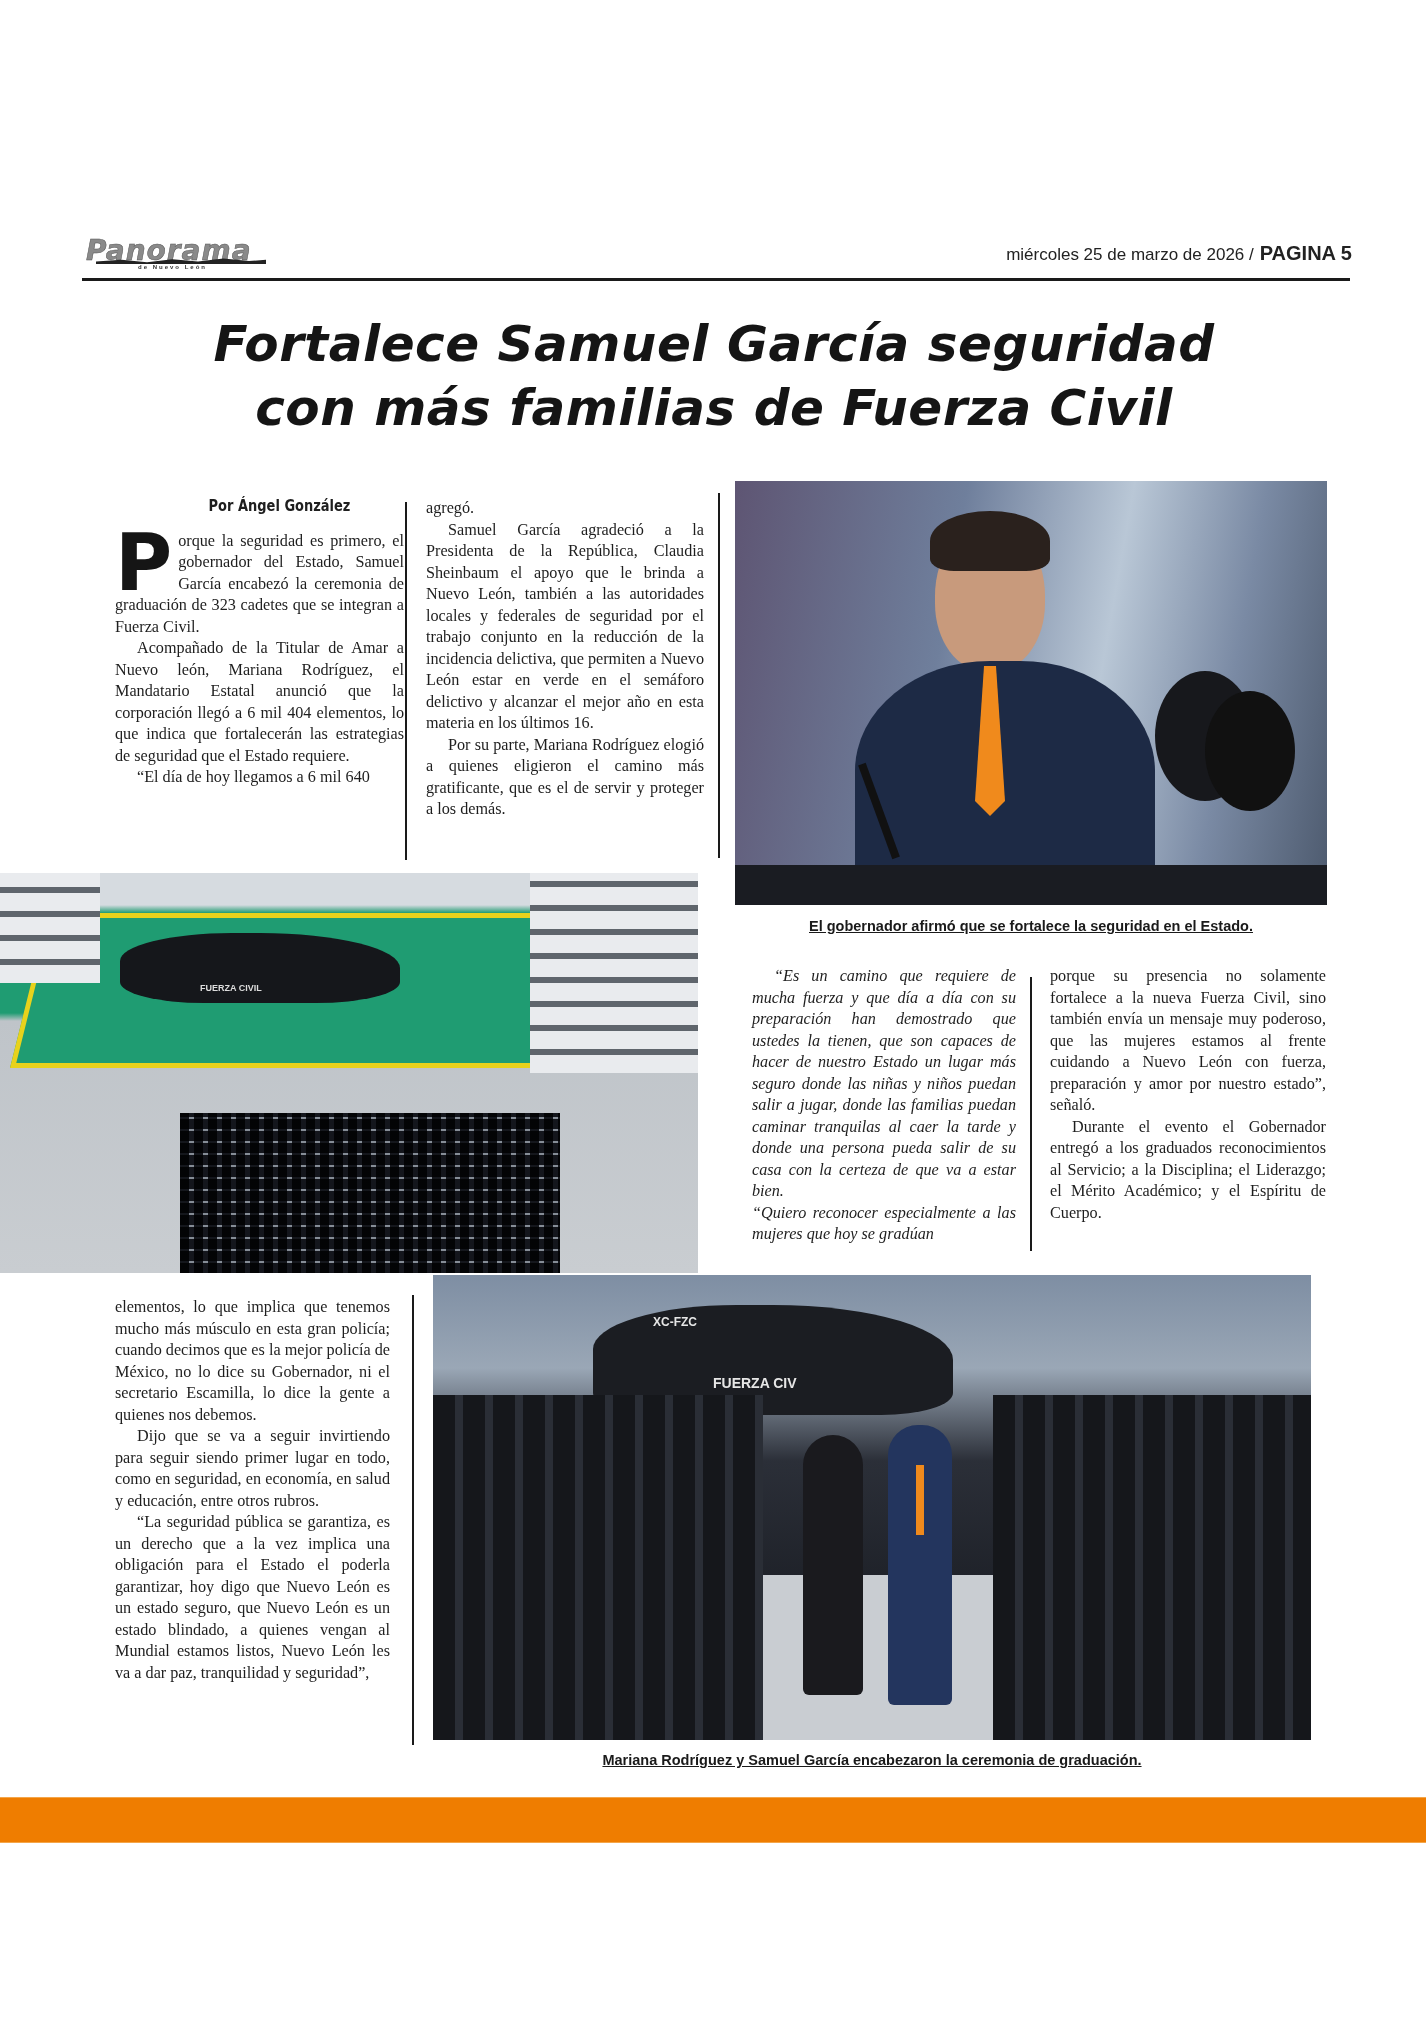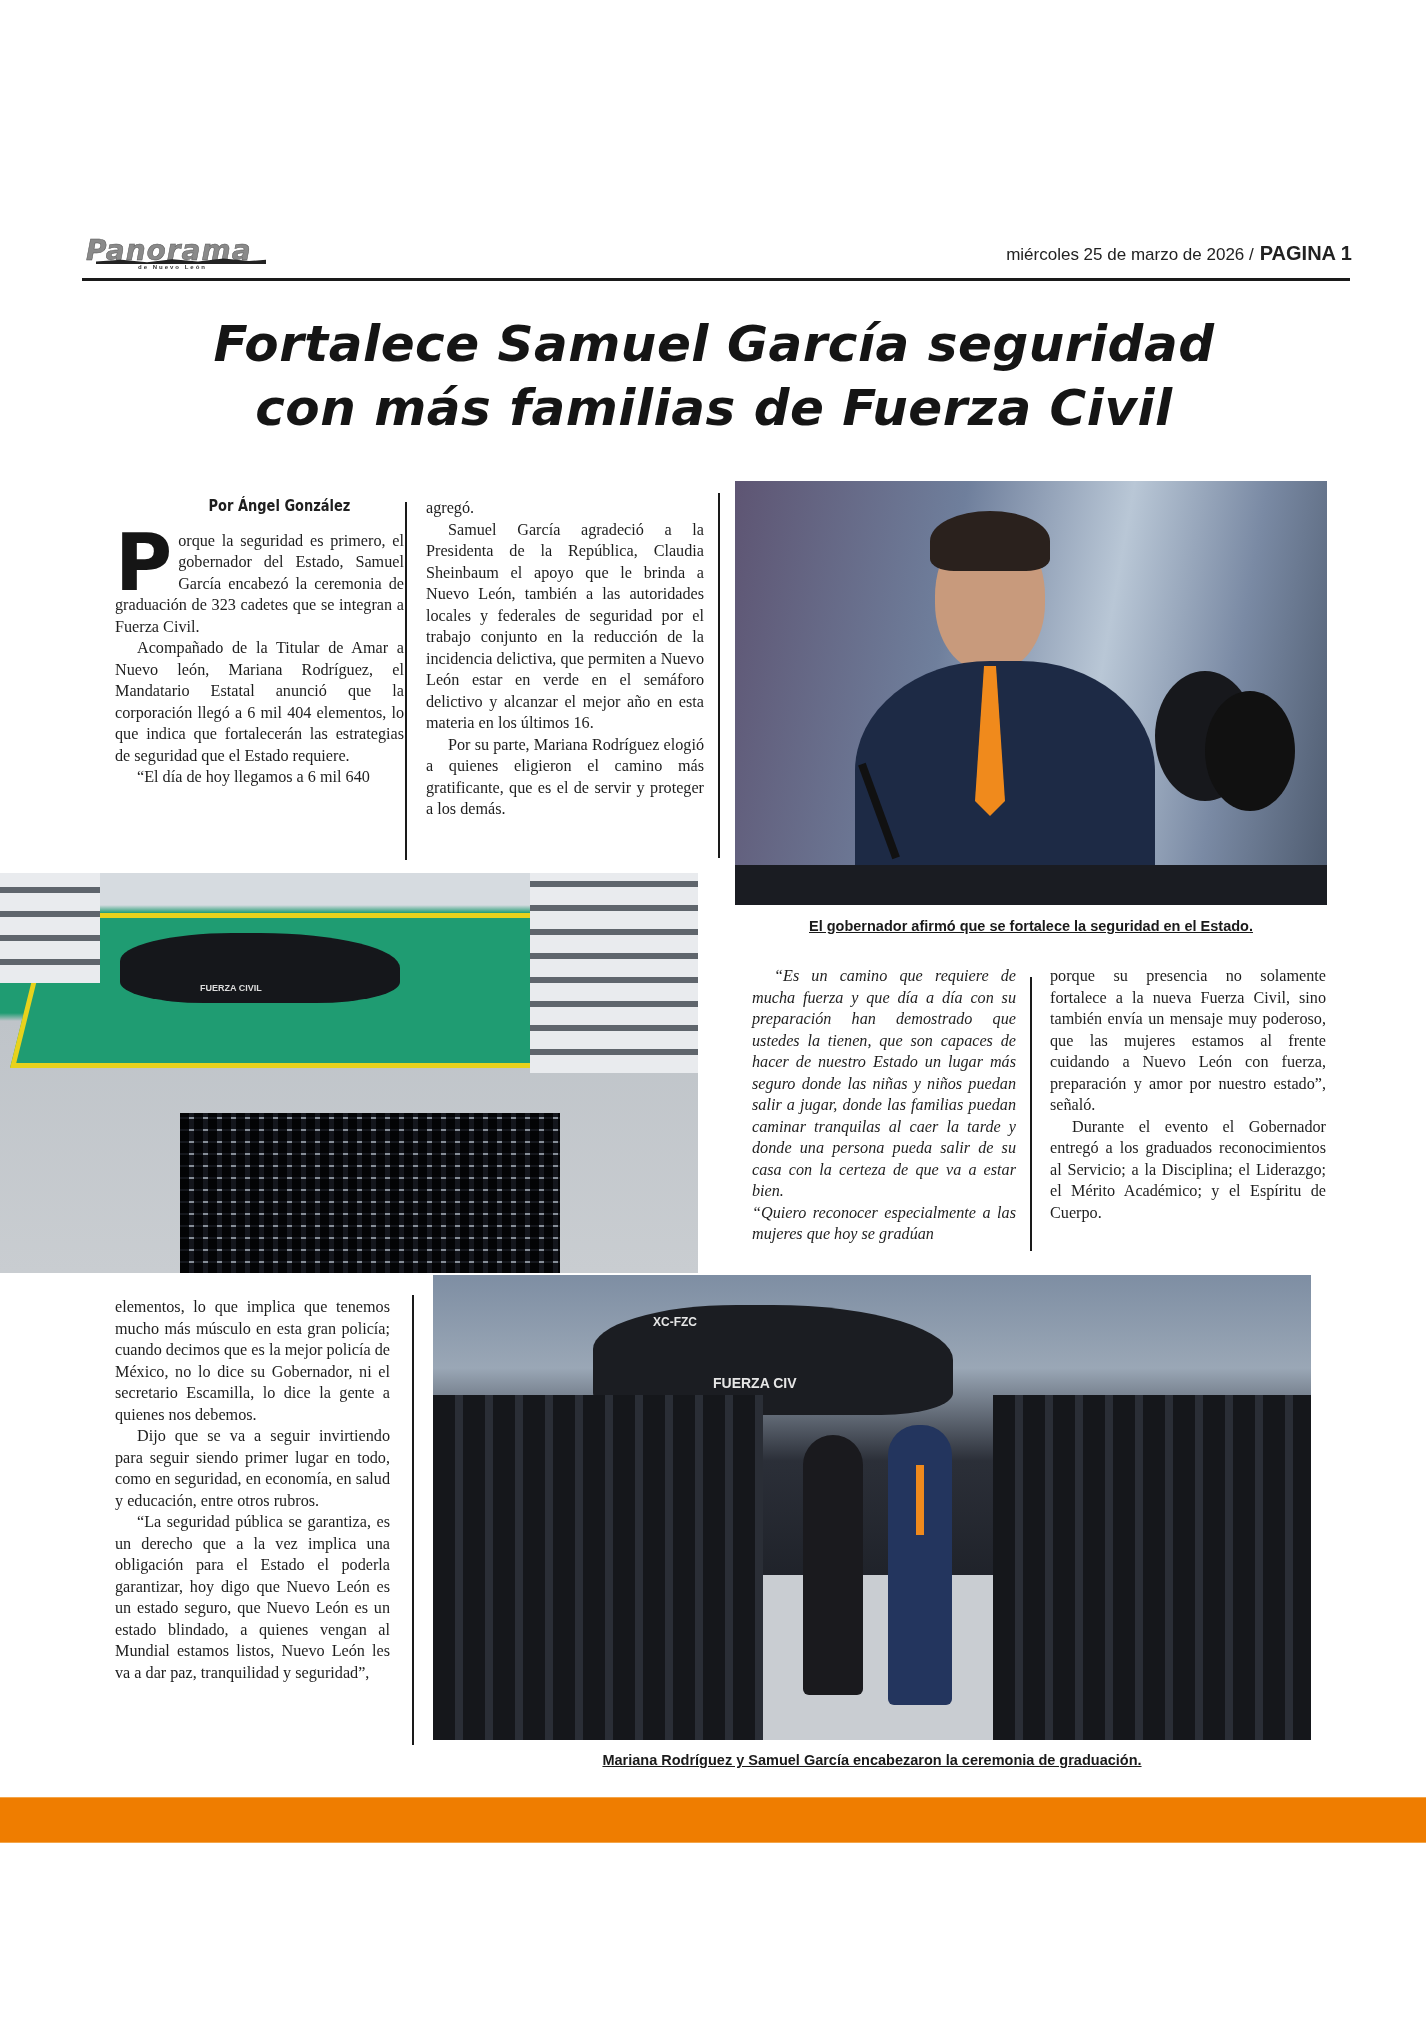--- a/index.html
+++ b/index.html
@@ -38,21 +38,21 @@
 </head>
 <body>
 
 <div class="masthead">
   <div class="logo">
     <div class="logo-word">Panorama</div>
     <div class="logo-skyline"></div>
     <div class="logo-sub">de Nuevo León</div>
   </div>
   <div class="dateline">
-    <span>miércoles 25 de marzo de 2026 /</span><span class="page">PAGINA 1</span>
+    <span>miércoles 25 de marzo de 2026 /</span><span class="page">PAGINA 5</span>
   </div>
 </div>
 <div class="rule-top"></div>
 
 <div class="headline">
   <div>Fortalece Samuel García seguridad</div>
   <div>con más familias de Fuerza Civil</div>
 </div>
 
 <div class="col" style="left:115px; top:495px; width:289px;">

